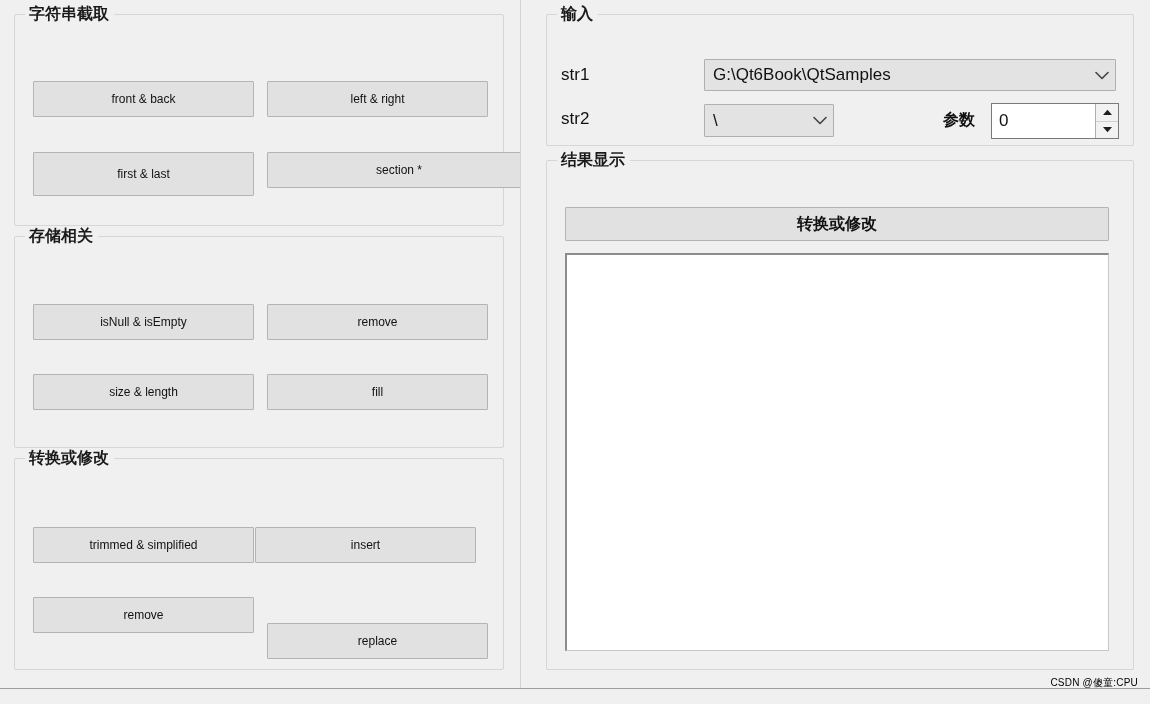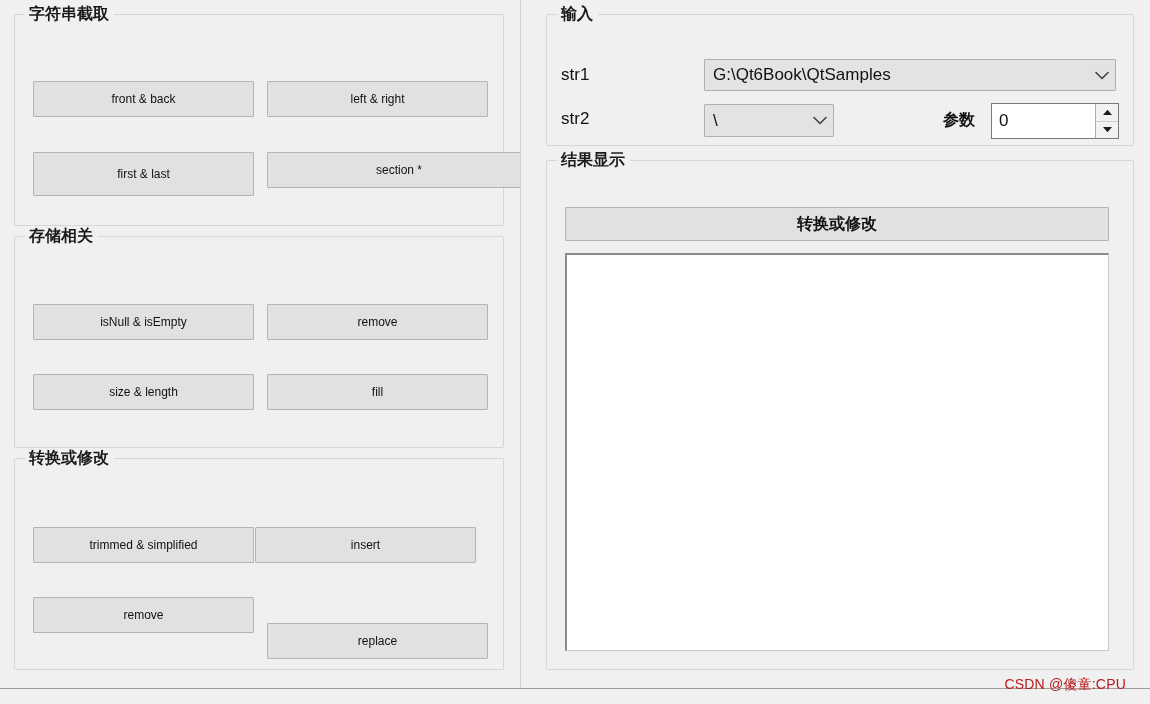--- a/index.html
+++ b/index.html
@@ -184,24 +184,24 @@
   .textedit .te-content {
     font-size: 15px;
     color: #111111;
     padding: 3px 4px;
     white-space: pre-wrap;
   }
 
   
   .watermark {
     position: absolute;
-    right: 24px;
+    right: 12px;
     top: 676px;
-    font-size: 14px;
-    color: #b91c1c;
+    font-size: 10px;
+    color: #000000;
     white-space: nowrap;
     letter-spacing: 0.2px;
   }
 </style>
 </head>
 <body>
 
 <div id="app">
 
   <div class="panel" id="left-panel">

